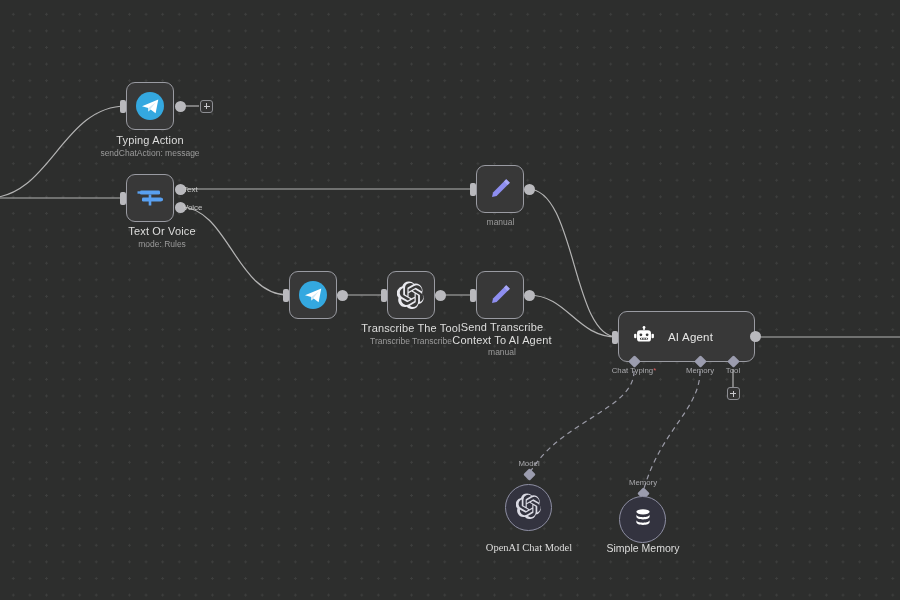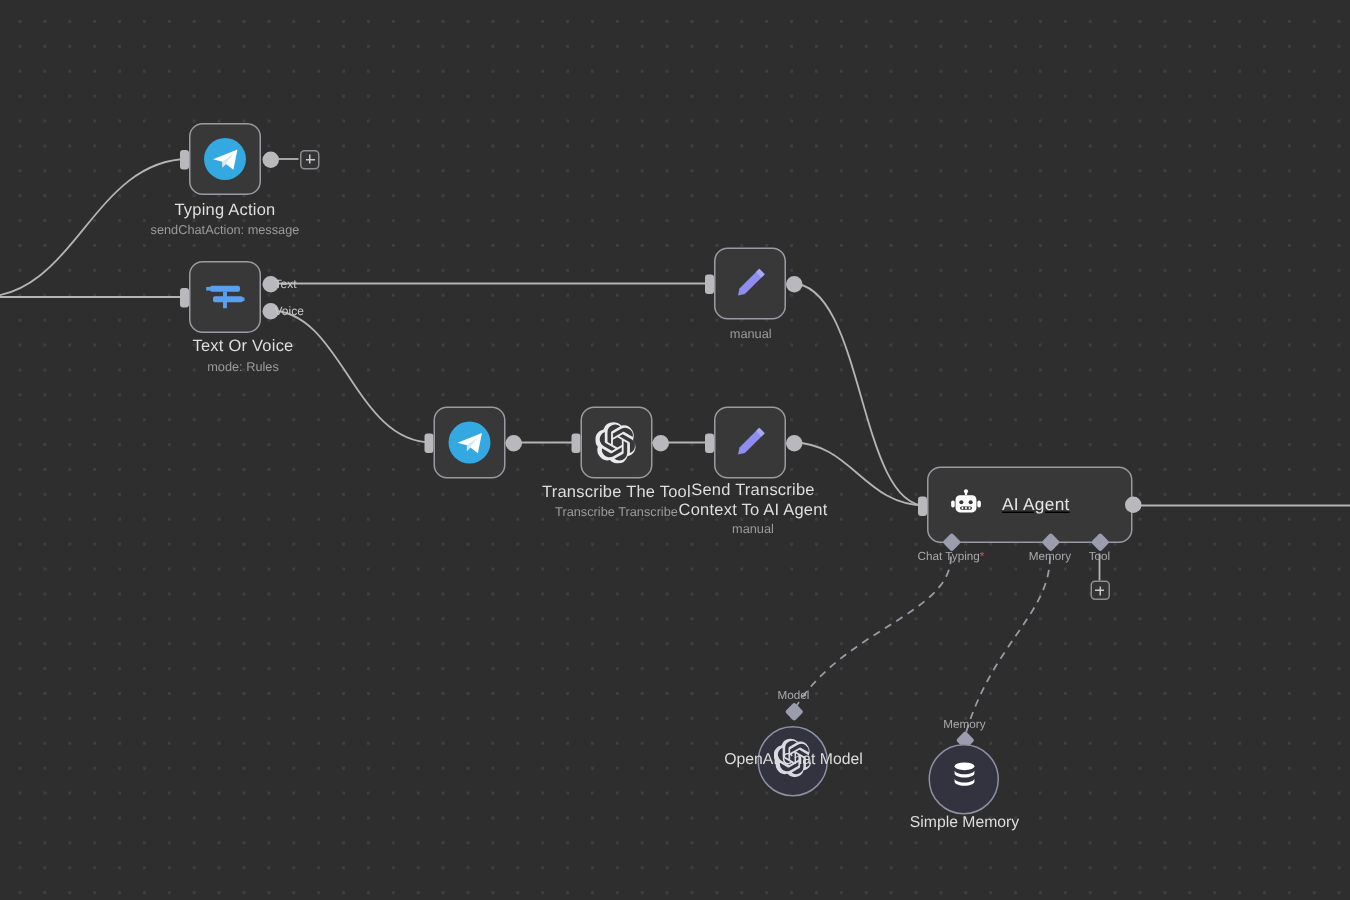--- a/index.html
+++ b/index.html
@@ -106,21 +106,20 @@
 
   
   .agent-node {
     position: absolute;
     border-radius: 9px;
     background: #383838;
     border: 1px solid #9a9ba2;
     box-sizing: border-box;
     display: flex;
     align-items: center;
-    text-decoration: underline;
   }
   .agent-node .agent-icon { margin-left: 14px; display:flex; }
   .agent-node .agent-label {
     color: #e6e6e5;
     font-size: 11.5px;
     margin-left: 13px;
     letter-spacing: .2px;
   }
   .sub-port {
     position: absolute;
@@ -326,21 +325,21 @@
 
   <div class="sub-port" style="left:524.5px; top:470px;"></div>
   <div class="sub-port-label" style="left:499px; top:459px; width:60px;">Model</div>
   <div class="circle-node" style="left:505px; top:484px;">
     <span class="glyph">
       <svg width="26" height="26" viewBox="0 0 24 24">
         <path fill="#d9d9e2" d="M21.55 10.02a5.9 5.9 0 0 0-.5-4.84 5.93 5.93 0 0 0-6.4-2.84A5.9 5.9 0 0 0 10.2.46a5.93 5.93 0 0 0-5.66 4.1 5.9 5.9 0 0 0-3.94 2.86 5.93 5.93 0 0 0 .73 6.95 5.9 5.9 0 0 0 .5 4.84 5.93 5.93 0 0 0 6.4 2.84 5.9 5.9 0 0 0 4.45 1.98 5.93 5.93 0 0 0 5.66-4.11 5.9 5.9 0 0 0 3.94-2.86 5.93 5.93 0 0 0-.73-6.04zM13.7 22.3a4.4 4.4 0 0 1-2.82-1.02l.14-.08 4.68-2.7a.76.76 0 0 0 .38-.66V11.2l1.98 1.15a.07.07 0 0 1 .04.05v5.47a4.42 4.42 0 0 1-4.4 4.42zM4.24 18.26a4.4 4.4 0 0 1-.53-2.96l.14.08 4.68 2.7c.23.14.52.14.76 0l5.72-3.3v2.28a.08.08 0 0 1-.03.06L10.25 19.9a4.42 4.42 0 0 1-6.01-1.62zM3.01 7.95a4.4 4.4 0 0 1 2.3-1.94v5.56c0 .27.14.52.38.66l5.7 3.29-1.98 1.14a.07.07 0 0 1-.07 0L4.6 13.93a4.42 4.42 0 0 1-1.6-5.98zm16.25 3.78l-5.71-3.3 1.97-1.14a.07.07 0 0 1 .07 0l4.74 2.74a4.42 4.42 0 0 1-.68 7.97v-5.6a.76.76 0 0 0-.39-.67zm1.97-2.96l-.14-.09-4.67-2.72a.76.76 0 0 0-.77 0l-5.7 3.3V6.98a.07.07 0 0 1 .03-.06l4.74-2.73a4.42 4.42 0 0 1 6.56 4.58zM8.87 12.8L6.9 11.66a.08.08 0 0 1-.04-.06V6.14a4.42 4.42 0 0 1 7.25-3.39l-.14.08-4.68 2.7a.76.76 0 0 0-.38.66l-.03 6.6zm1.07-2.31l2.54-1.47 2.55 1.47v2.93l-2.54 1.47-2.55-1.47V10.5z"></path>
       </svg>
     </span>
   </div>
-  <div class="circle-caption" style="left:459px; top:500px; width:140px;">OpenAI Chat Model</div>
+  <div class="circle-caption" style="left:459px; top:542px; width:140px;font-family:Liberation Serif, serif;">OpenAI Chat Model</div>
 
   <div class="sub-port" style="left:638.5px; top:489px;"></div>
   <div class="sub-port-label" style="left:613px; top:478px; width:60px;">Memory</div>
   <div class="circle-node" style="left:619px; top:496px;">
     <span class="glyph">
       <svg width="22" height="22" viewBox="0 0 24 24">
         <ellipse cx="12" cy="5.3" rx="7.2" ry="2.8" fill="#ffffff"></ellipse>
         <path d="M4.8 8.2 C4.8 9.9 8 11.1 12 11.1 C16 11.1 19.2 9.9 19.2 8.2 L19.2 10.6 C19.2 12.3 16 13.5 12 13.5 C8 13.5 4.8 12.3 4.8 10.6 Z" fill="#ffffff"></path>
         <path d="M4.8 14.2 C4.8 15.9 8 17.1 12 17.1 C16 17.1 19.2 15.9 19.2 14.2 L19.2 16.6 C19.2 18.3 16 19.5 12 19.5 C8 19.5 4.8 18.3 4.8 16.6 Z" fill="#ffffff"></path>
       </svg>

